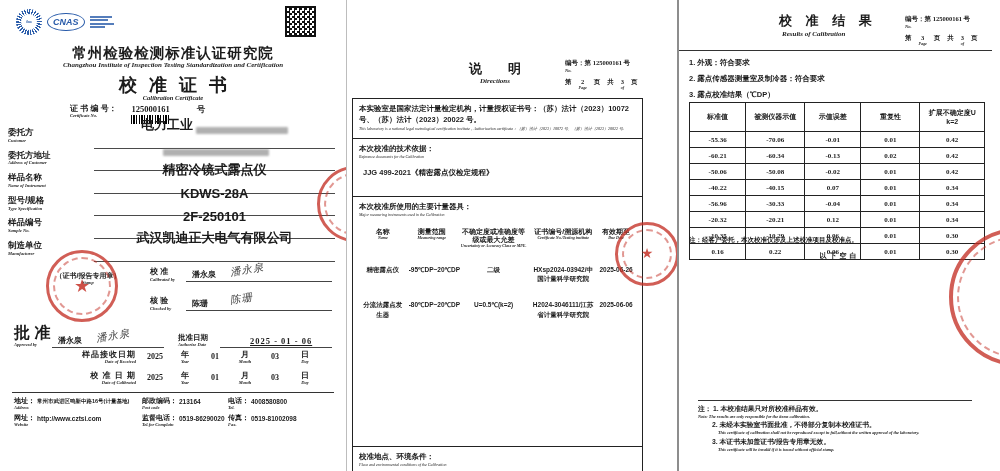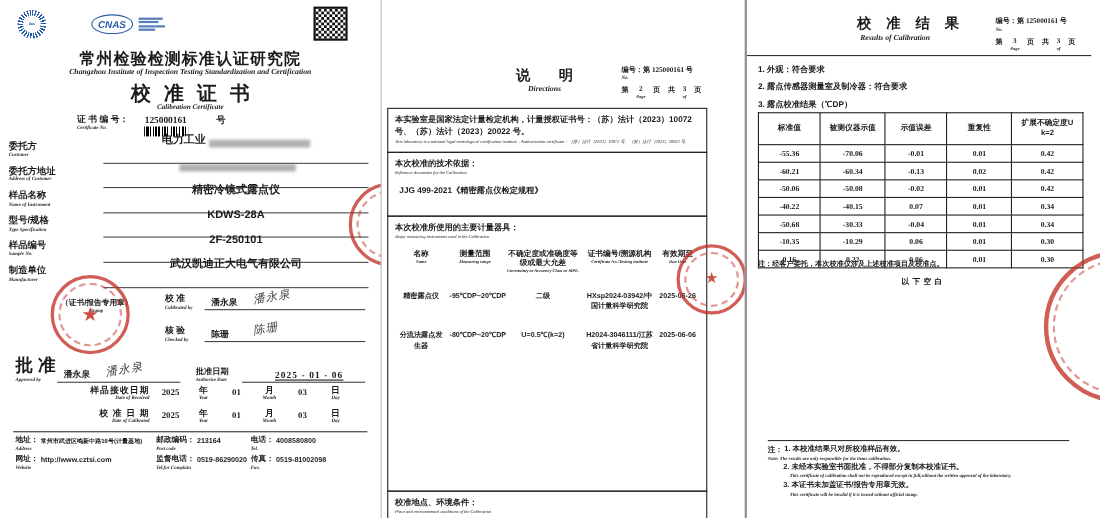--- a/index.html
+++ b/index.html
@@ -19,21 +19,21 @@
 
   
   .logos{left:16px;top:9px;display:flex;align-items:center;gap:5px;}
   .ilac{width:26px;height:26px;border-radius:50%;
         background:repeating-conic-gradient(#2a5caa 0 7deg,#fff 7deg 14deg);
         display:flex;align-items:center;justify-content:center;}
   .ilac i{width:16px;height:16px;border-radius:50%;background:#fff;color:#2a5caa;
         font-style:normal;font-size:3.5px;font-weight:bold;display:flex;align-items:center;justify-content:center;
         font-family:"Liberation Sans",sans-serif;}
   .cnas{color:#2a5caa;border:1.5px solid #2a5caa;border-radius:50%;padding:3px 5px;
-        font:bold italic 9px "Liberation Sans",sans-serif;margin-left:36px;}
+        font:bold italic 9px "Liberation Sans",sans-serif;}
   .accbars i{display:block;height:2px;background:#2a5caa;opacity:.8;margin:1.5px 0;}
   .accbars i:nth-child(1){width:22px}.accbars i:nth-child(2){width:18px}
   .accbars i:nth-child(3){width:24px}.accbars i:nth-child(4){width:15px}
   .qr{right:32px;top:8px;width:27px;height:27px;
       background:repeating-conic-gradient(#111 0% 25%,#fff 0% 50%) 0 0/5px 5px;outline:2px solid #111;}
   .orgcn{left:0;right:0;top:44px;text-align:center;font:bold 14.5px "Liberation Sans",sans-serif;letter-spacing:1px;}
   .orgen{left:0;right:0;top:61px;text-align:center;font-style:italic;font-weight:bold;font-size:7px;}
   .doct{left:0;right:0;top:73px;text-align:center;font:bold 18px "Liberation Sans",sans-serif;letter-spacing:12px;text-indent:12px;}
   .docten{left:0;right:0;top:94px;text-align:center;font-style:italic;font-weight:bold;font-size:6.5px;}
   .certrow{left:70px;top:104px;display:flex;align-items:flex-start;}
@@ -41,21 +41,21 @@
   .certrow .mid{margin-left:14px;display:flex;flex-direction:column;align-items:center;}
   .certrow .mid b{font-size:8.5px;font-weight:bold;}
   .barcode{margin-top:1px;width:40px;height:9px;
       background:repeating-linear-gradient(90deg,#000 0 1px,#fff 1px 2px,#000 2px 4px,#fff 4px 5px,#000 5px 6px,#fff 6px 8px);}
   .certrow .suf{margin-left:26px;font-size:8.5px;font-weight:bold;}
   .fields{left:8px;right:11px;top:126px;}
   .frow{display:flex;height:22.6px;}
   .frow .lbl{width:86px;padding-top:2px;}
   .frow .lbl .cn{font-size:8.5px;}
   .frow .val{flex:1;border-bottom:1px solid #4a4a4a;display:flex;align-items:flex-end;justify-content:center;
-             font-size:10px;font-weight:bold;padding-bottom:14px;font-family:"Liberation Sans",sans-serif;}
+             font-size:13px;font-weight:bold;padding-bottom:14px;font-family:"Liberation Sans",sans-serif;}
   .redact{display:inline-block;height:7px;background:#7d7d7d;border-radius:1px;filter:blur(1.3px);opacity:.6;margin-left:3px;}
   .stampLabel{left:26px;top:272px;width:124px;text-align:center;z-index:2;}
   .stampLabel .cn{font-size:7px;}
   .stamp{border-radius:50%;border:3px solid rgba(196,49,39,.78);z-index:3;}
   .stampBig{left:46px;top:250px;width:66px;height:66px;display:flex;align-items:center;justify-content:center;}
   .stamp .ring{position:absolute;inset:4px;border:2px dashed rgba(196,49,39,.5);border-radius:50%;}
   .stamp .star{color:rgba(196,49,39,.85);font-size:18px;line-height:1;}
   .sigrow{display:flex;align-items:flex-end;}
   .sigrow .slbl{width:36px;}
   .sigrow .slbl .cn{font-size:8px;}
@@ -542,23 +542,30 @@
         <td>0.42</td>
       </tr>
         <tr>
         <td>-40.22</td>
         <td>-40.15</td>
         <td>0.07</td>
         <td>0.01</td>
         <td>0.34</td>
       </tr>
         <tr>
-        <td>-50.68</td>
+        <td>-56.96</td>
         <td>-30.33</td>
         <td>-0.04</td>
+        <td>0.01</td>
+        <td>0.34</td>
+      </tr>
+        <tr>
+        <td>-20.32</td>
+        <td>-20.21</td>
+        <td>0.12</td>
         <td>0.01</td>
         <td>0.34</td>
       </tr>
         <tr>
         <td>-10.35</td>
         <td>-10.29</td>
         <td>0.06</td>
         <td>0.01</td>
         <td>0.30</td>
       </tr>

